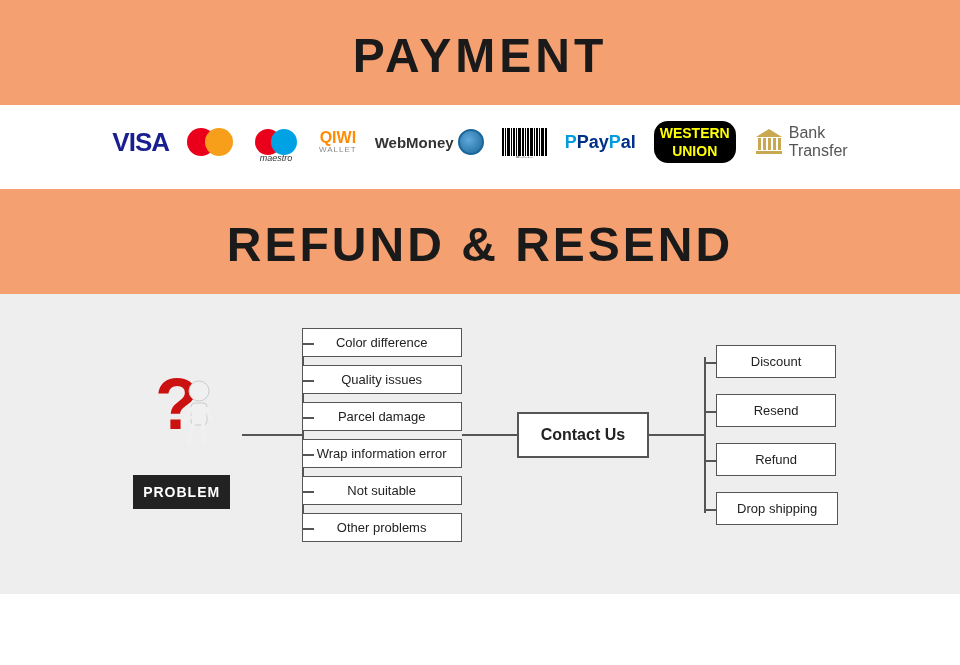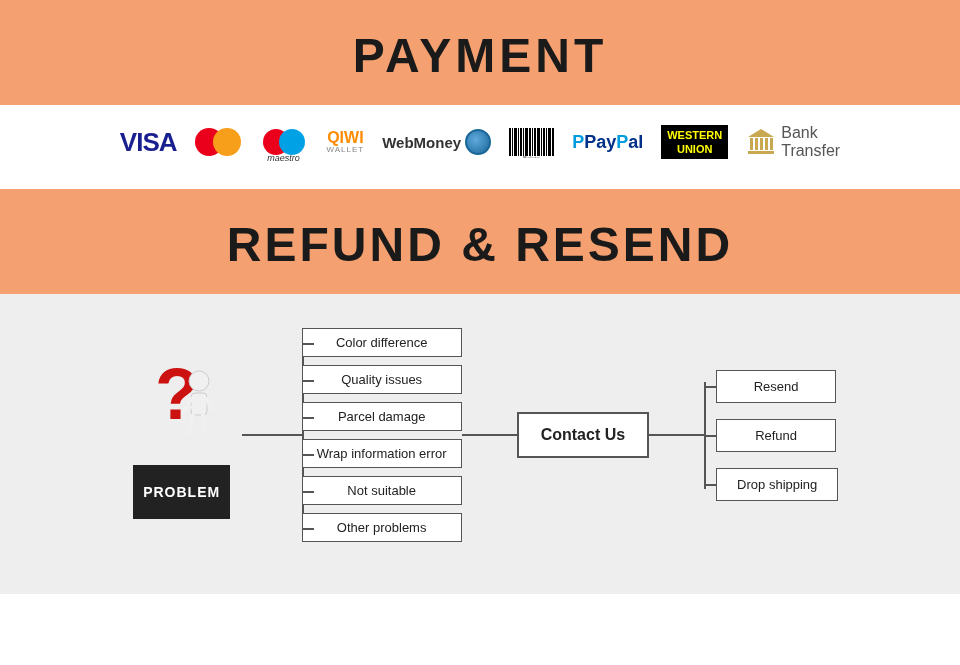--- a/index.html
+++ b/index.html
@@ -106,26 +106,26 @@
     .barcode-svg { width: 45px; height: 32px; }
     .logo-paypal {
       font-size: 18px;
       font-weight: bold;
       color: #003087;
     }
     .paypal-pp { color: #009cde; }
     .logo-western {
       background: #000;
       color: #ff0;
-      font-size: 11px;
+      font-size: 14px;
       font-weight: 900;
       padding: 3px 6px;
       text-align: center;
       line-height: 1.3;
-      border-radius: 0;
+      border-radius: 14px;
     }
     .logo-bank {
       display: flex;
       align-items: center;
       gap: 5px;
       font-size: 16px;
       color: #555;
     }
     .bank-icon {
       width: 30px;
@@ -168,21 +168,21 @@
       align-items: center;
       width: 120px;
       flex-shrink: 0;
     }
     
     .problem-label {
       background: #222;
       color: #fff;
       font-weight: 900;
       font-size: 14px;
-      padding: 19px 10px;
+      padding: 9px 10px;
       margin-top: 4px;
       letter-spacing: 1px;
     }
 
     
     .left-line {
       width: 60px;
       height: 2px;
       background: #555;
       flex-shrink: 0;
@@ -450,20 +450,23 @@
     </div>
 
     <div class="contact-box">Contact Us</div>
 
     <div class="right-connector">
       <div class="right-line"></div>
     </div>
 
     <div class="solutions-list">
       <div class="solution-item">
+        <div class="solution-box">Discount</div>
+      </div>
+      <div class="solution-item">
         <div class="solution-box">Resend</div>
       </div>
       <div class="solution-item">
         <div class="solution-box">Refund</div>
       </div>
       <div class="solution-item">
         <div class="solution-box">Drop shipping</div>
       </div>
     </div>
 

